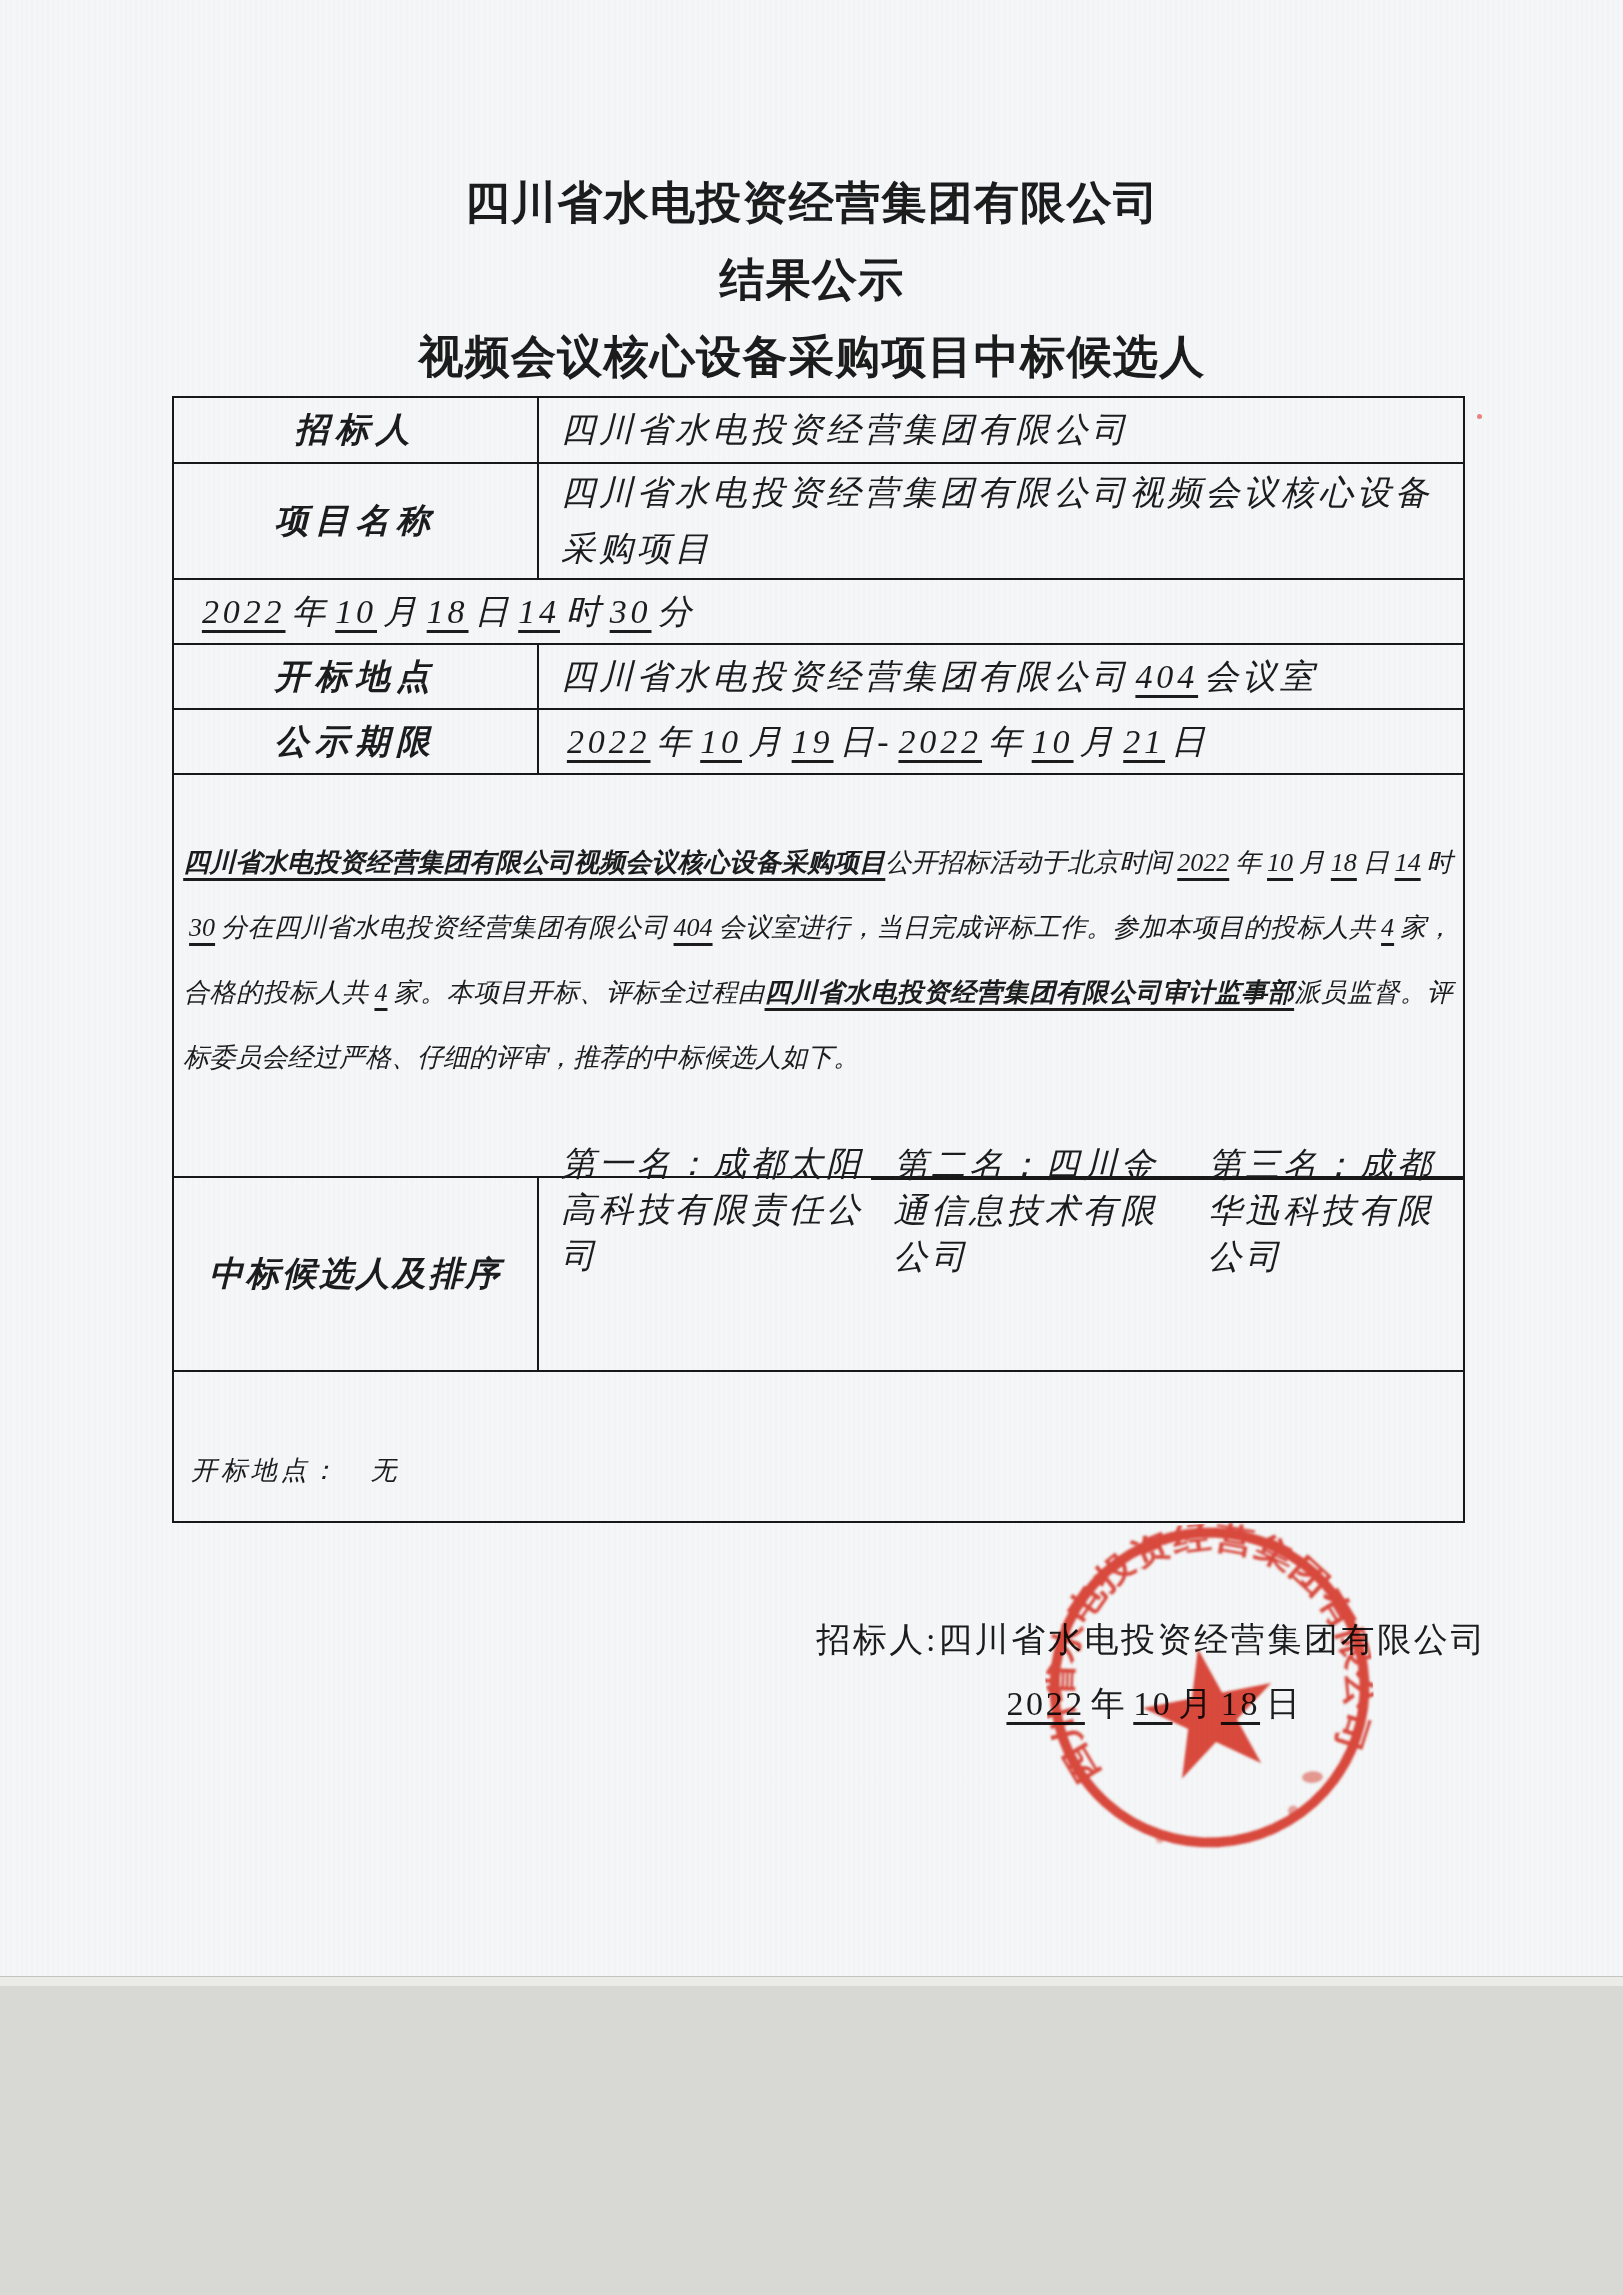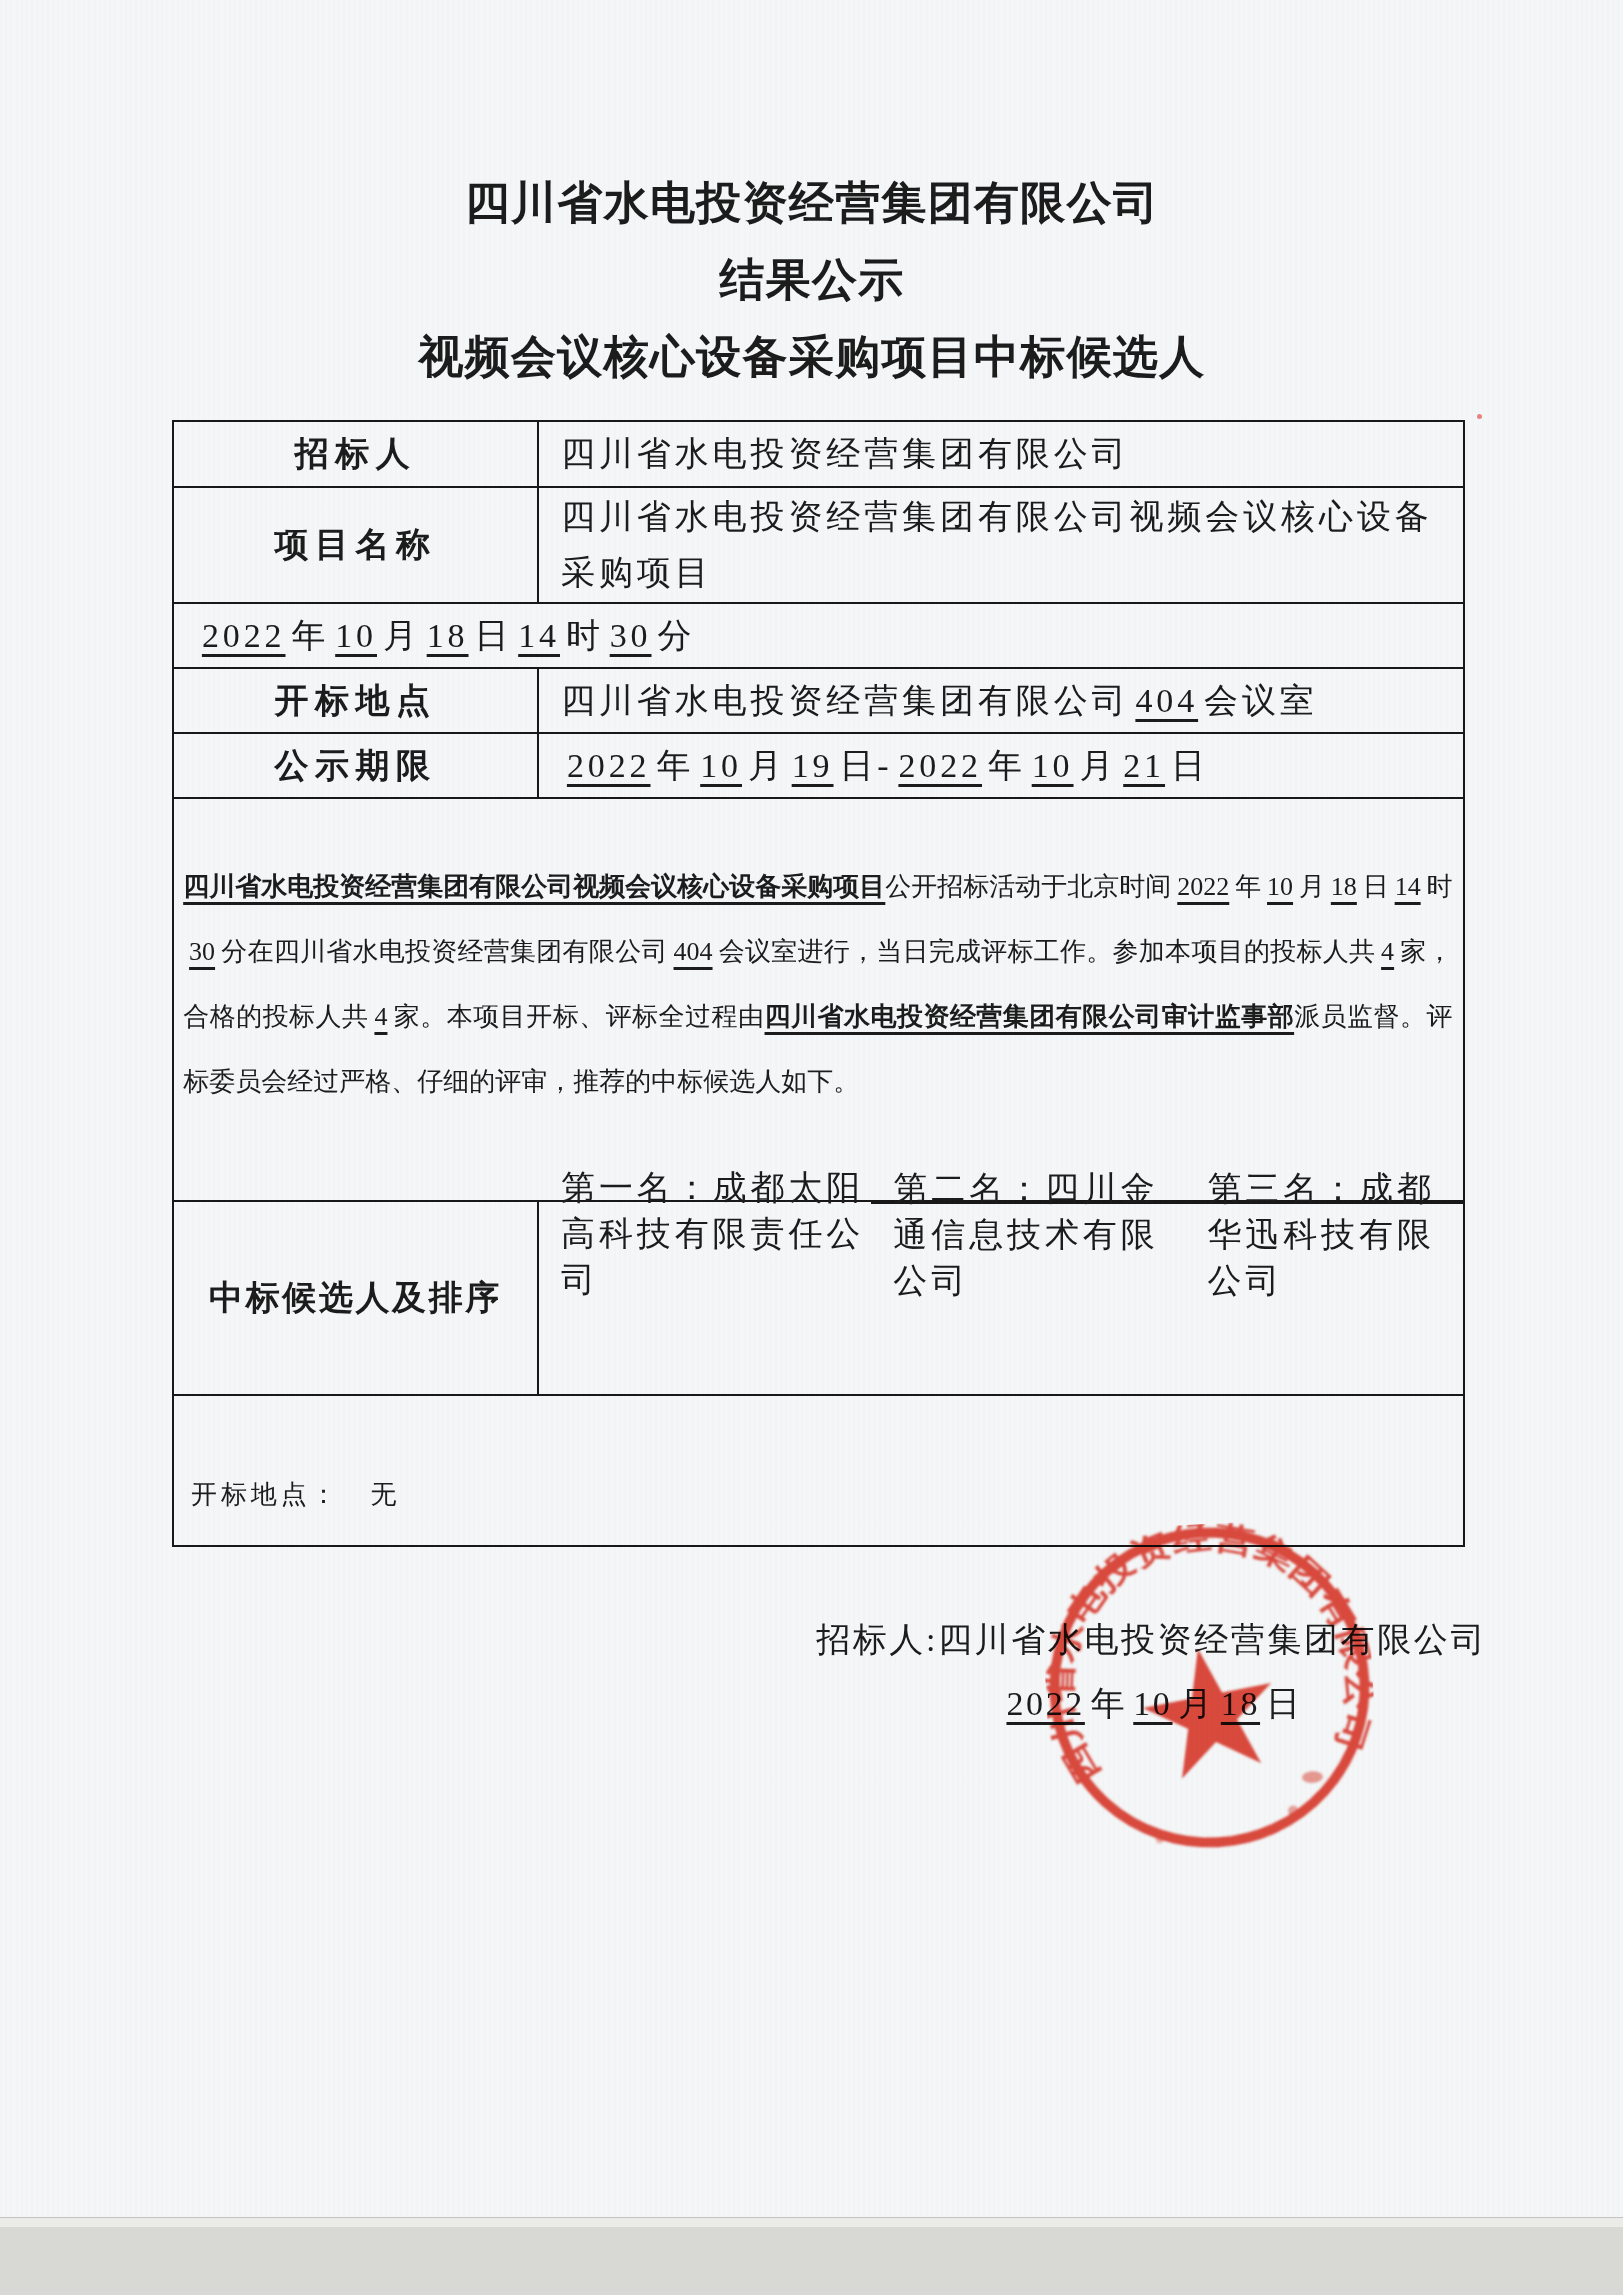--- a/index.html
+++ b/index.html
@@ -1,35 +1,36 @@
 <!DOCTYPE html>
 <html style="font-size:10.5px"><head>
 <meta charset="utf-8">
 <style>
   html,body{margin:0;padding:0;background:#d8d8d4;}
   .page{
     position:relative;
-    width:1624px;height:2227px;
+    width:1624px;height:1986px;
     background:#f4f6f7;
     background-image:repeating-linear-gradient(90deg, rgba(40,60,90,0.012) 0 2px, rgba(0,0,0,0) 2px 5.2px);
     overflow:hidden;
     font-family:"Liberation Serif", serif;
     color:#1c1c1c;
   }
   
   .title{
     position:absolute;left:0;top:165px;width:100%;
     text-align:center;font-weight:bold;
     font-size:45px;line-height:77px;letter-spacing:1.3px;
   }
   
   .tbl{
-    position:absolute;left:172px;top:420px;width:1289px;
+    position:absolute;left:172px;top:396px;width:1289px;
     border:2.6px solid #181818;
     font-size:34px;
+    font-style:italic;
   }
   .tr{display:flex;border-top:2px solid #181818;}
   .tr:first-child{border-top:none;}
   .th{
     width:365px;flex:0 0 365px;box-sizing:border-box;
     display:flex;align-items:center;justify-content:center;
     font-weight:bold;letter-spacing:6.5px;
     border-right:2px solid #181818;
   }
   .th.tight{letter-spacing:2.6px;}

